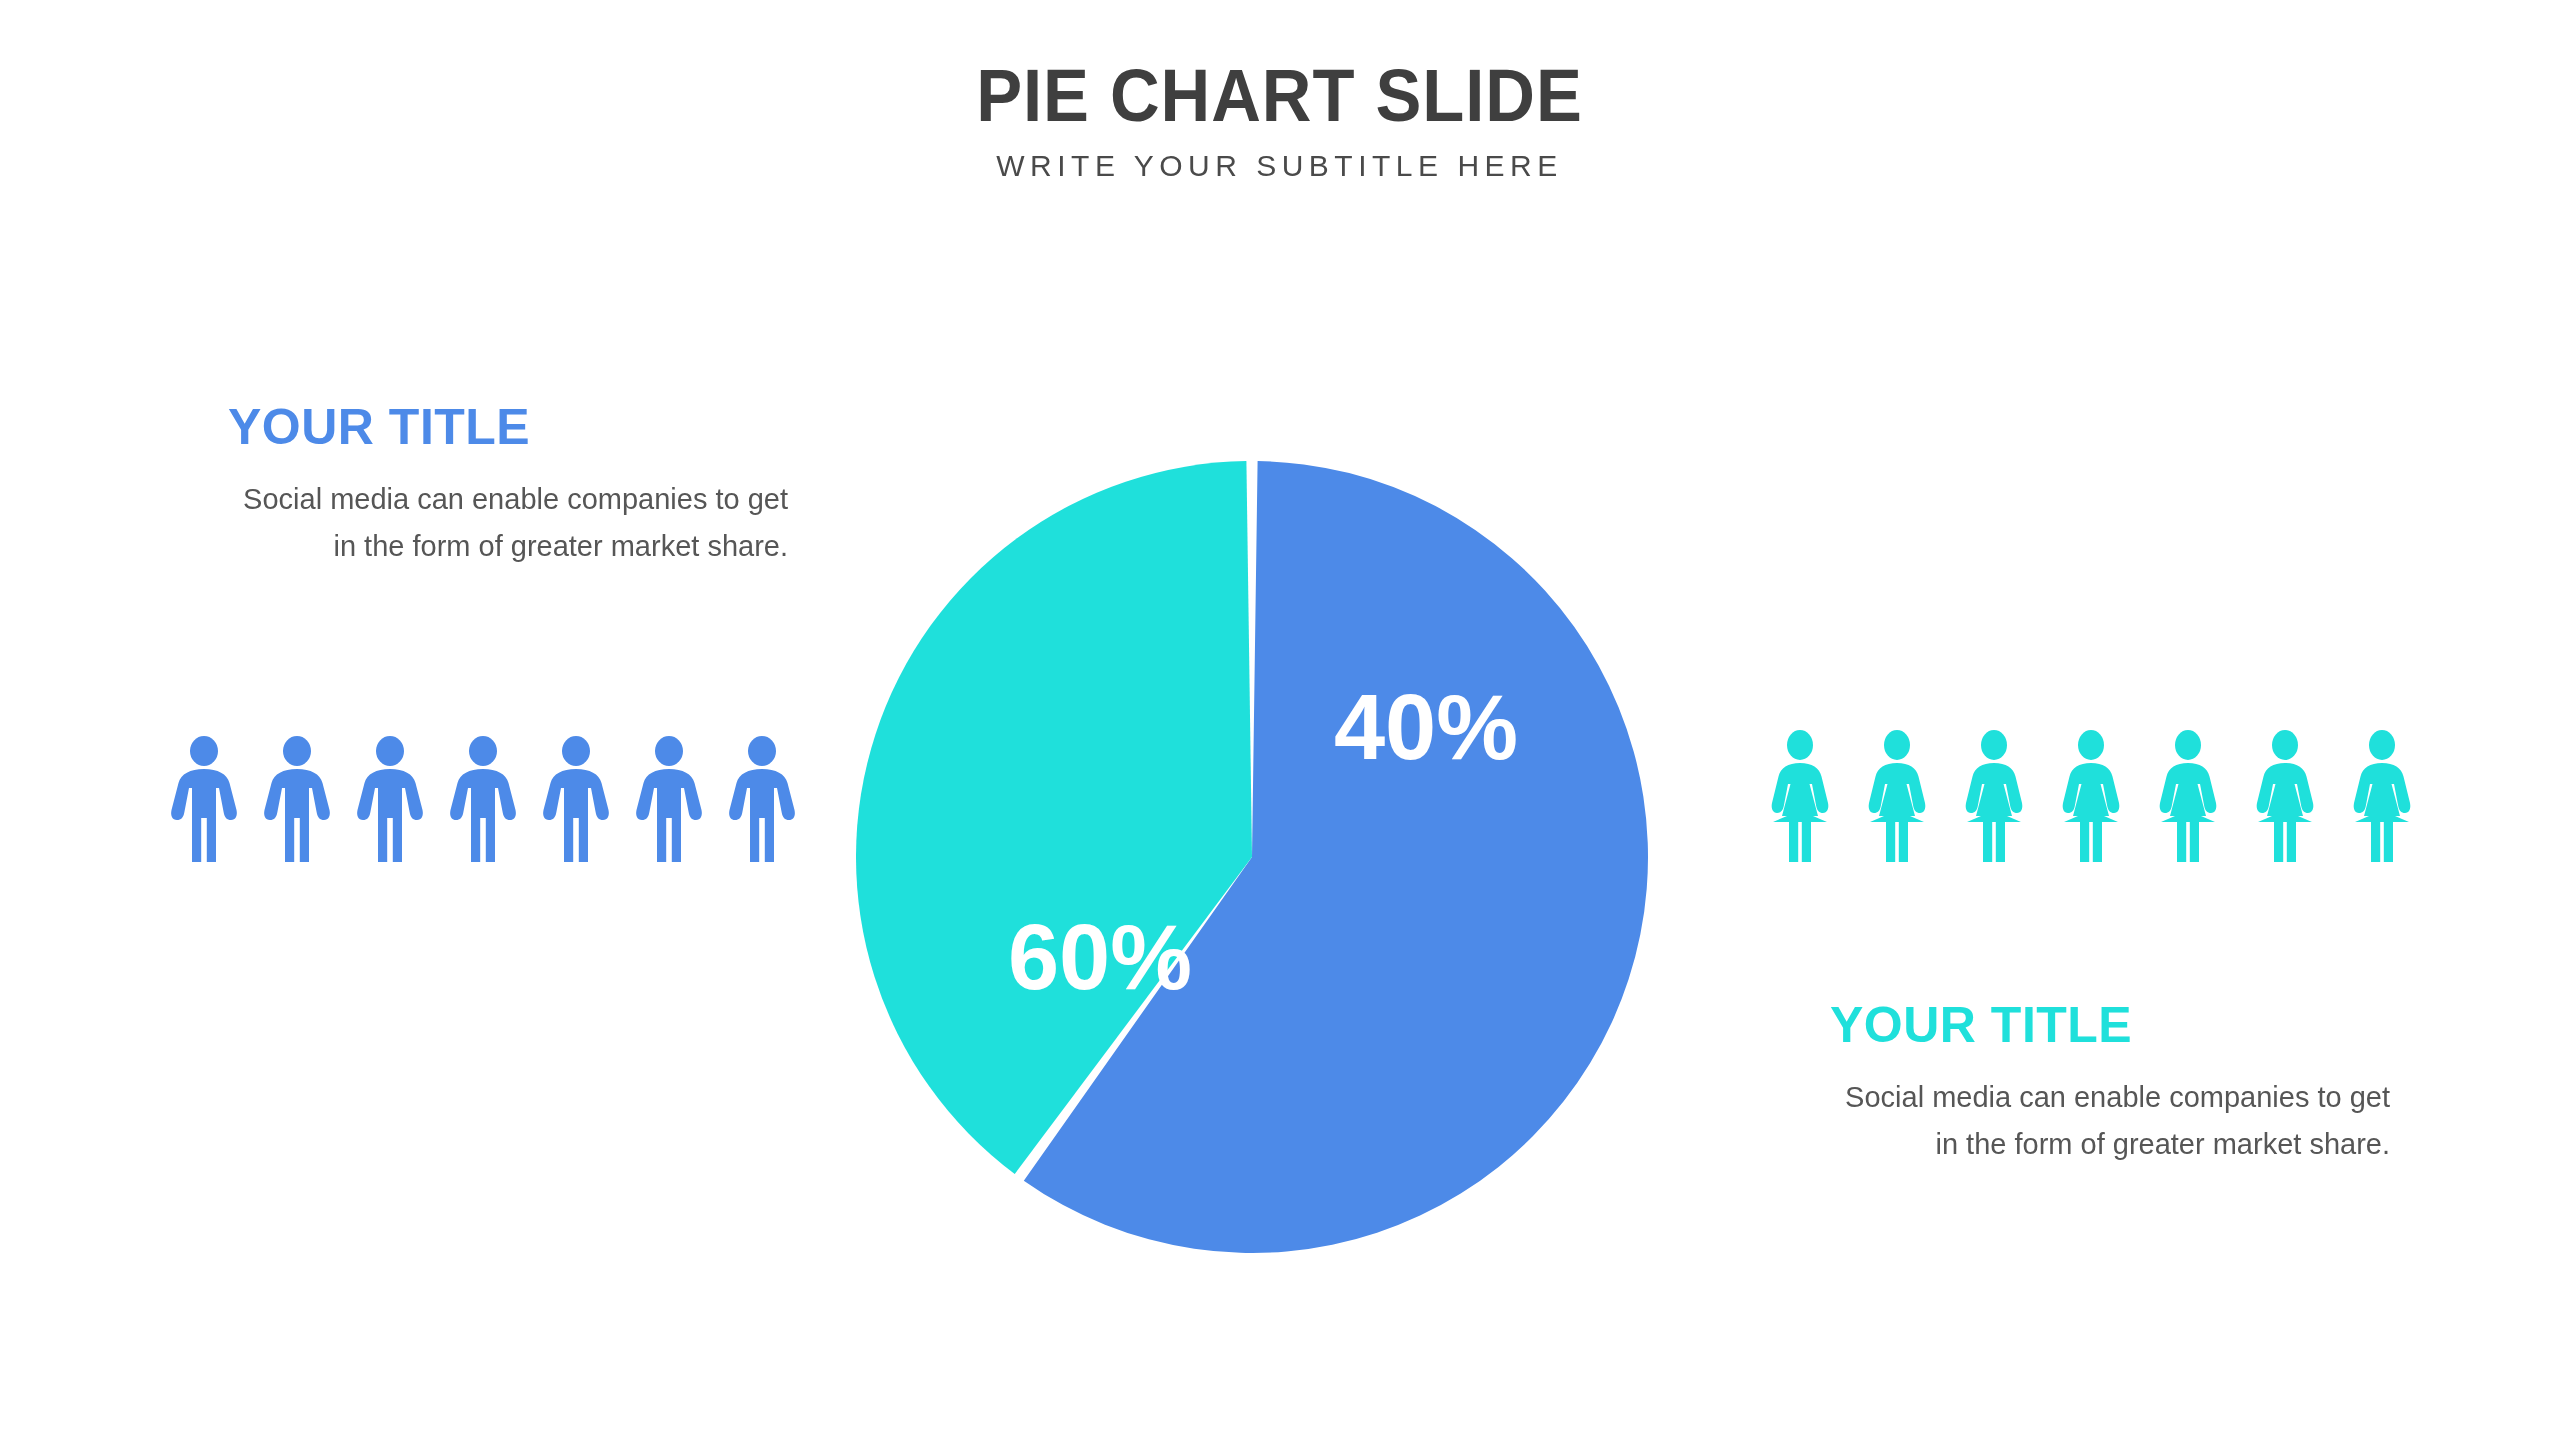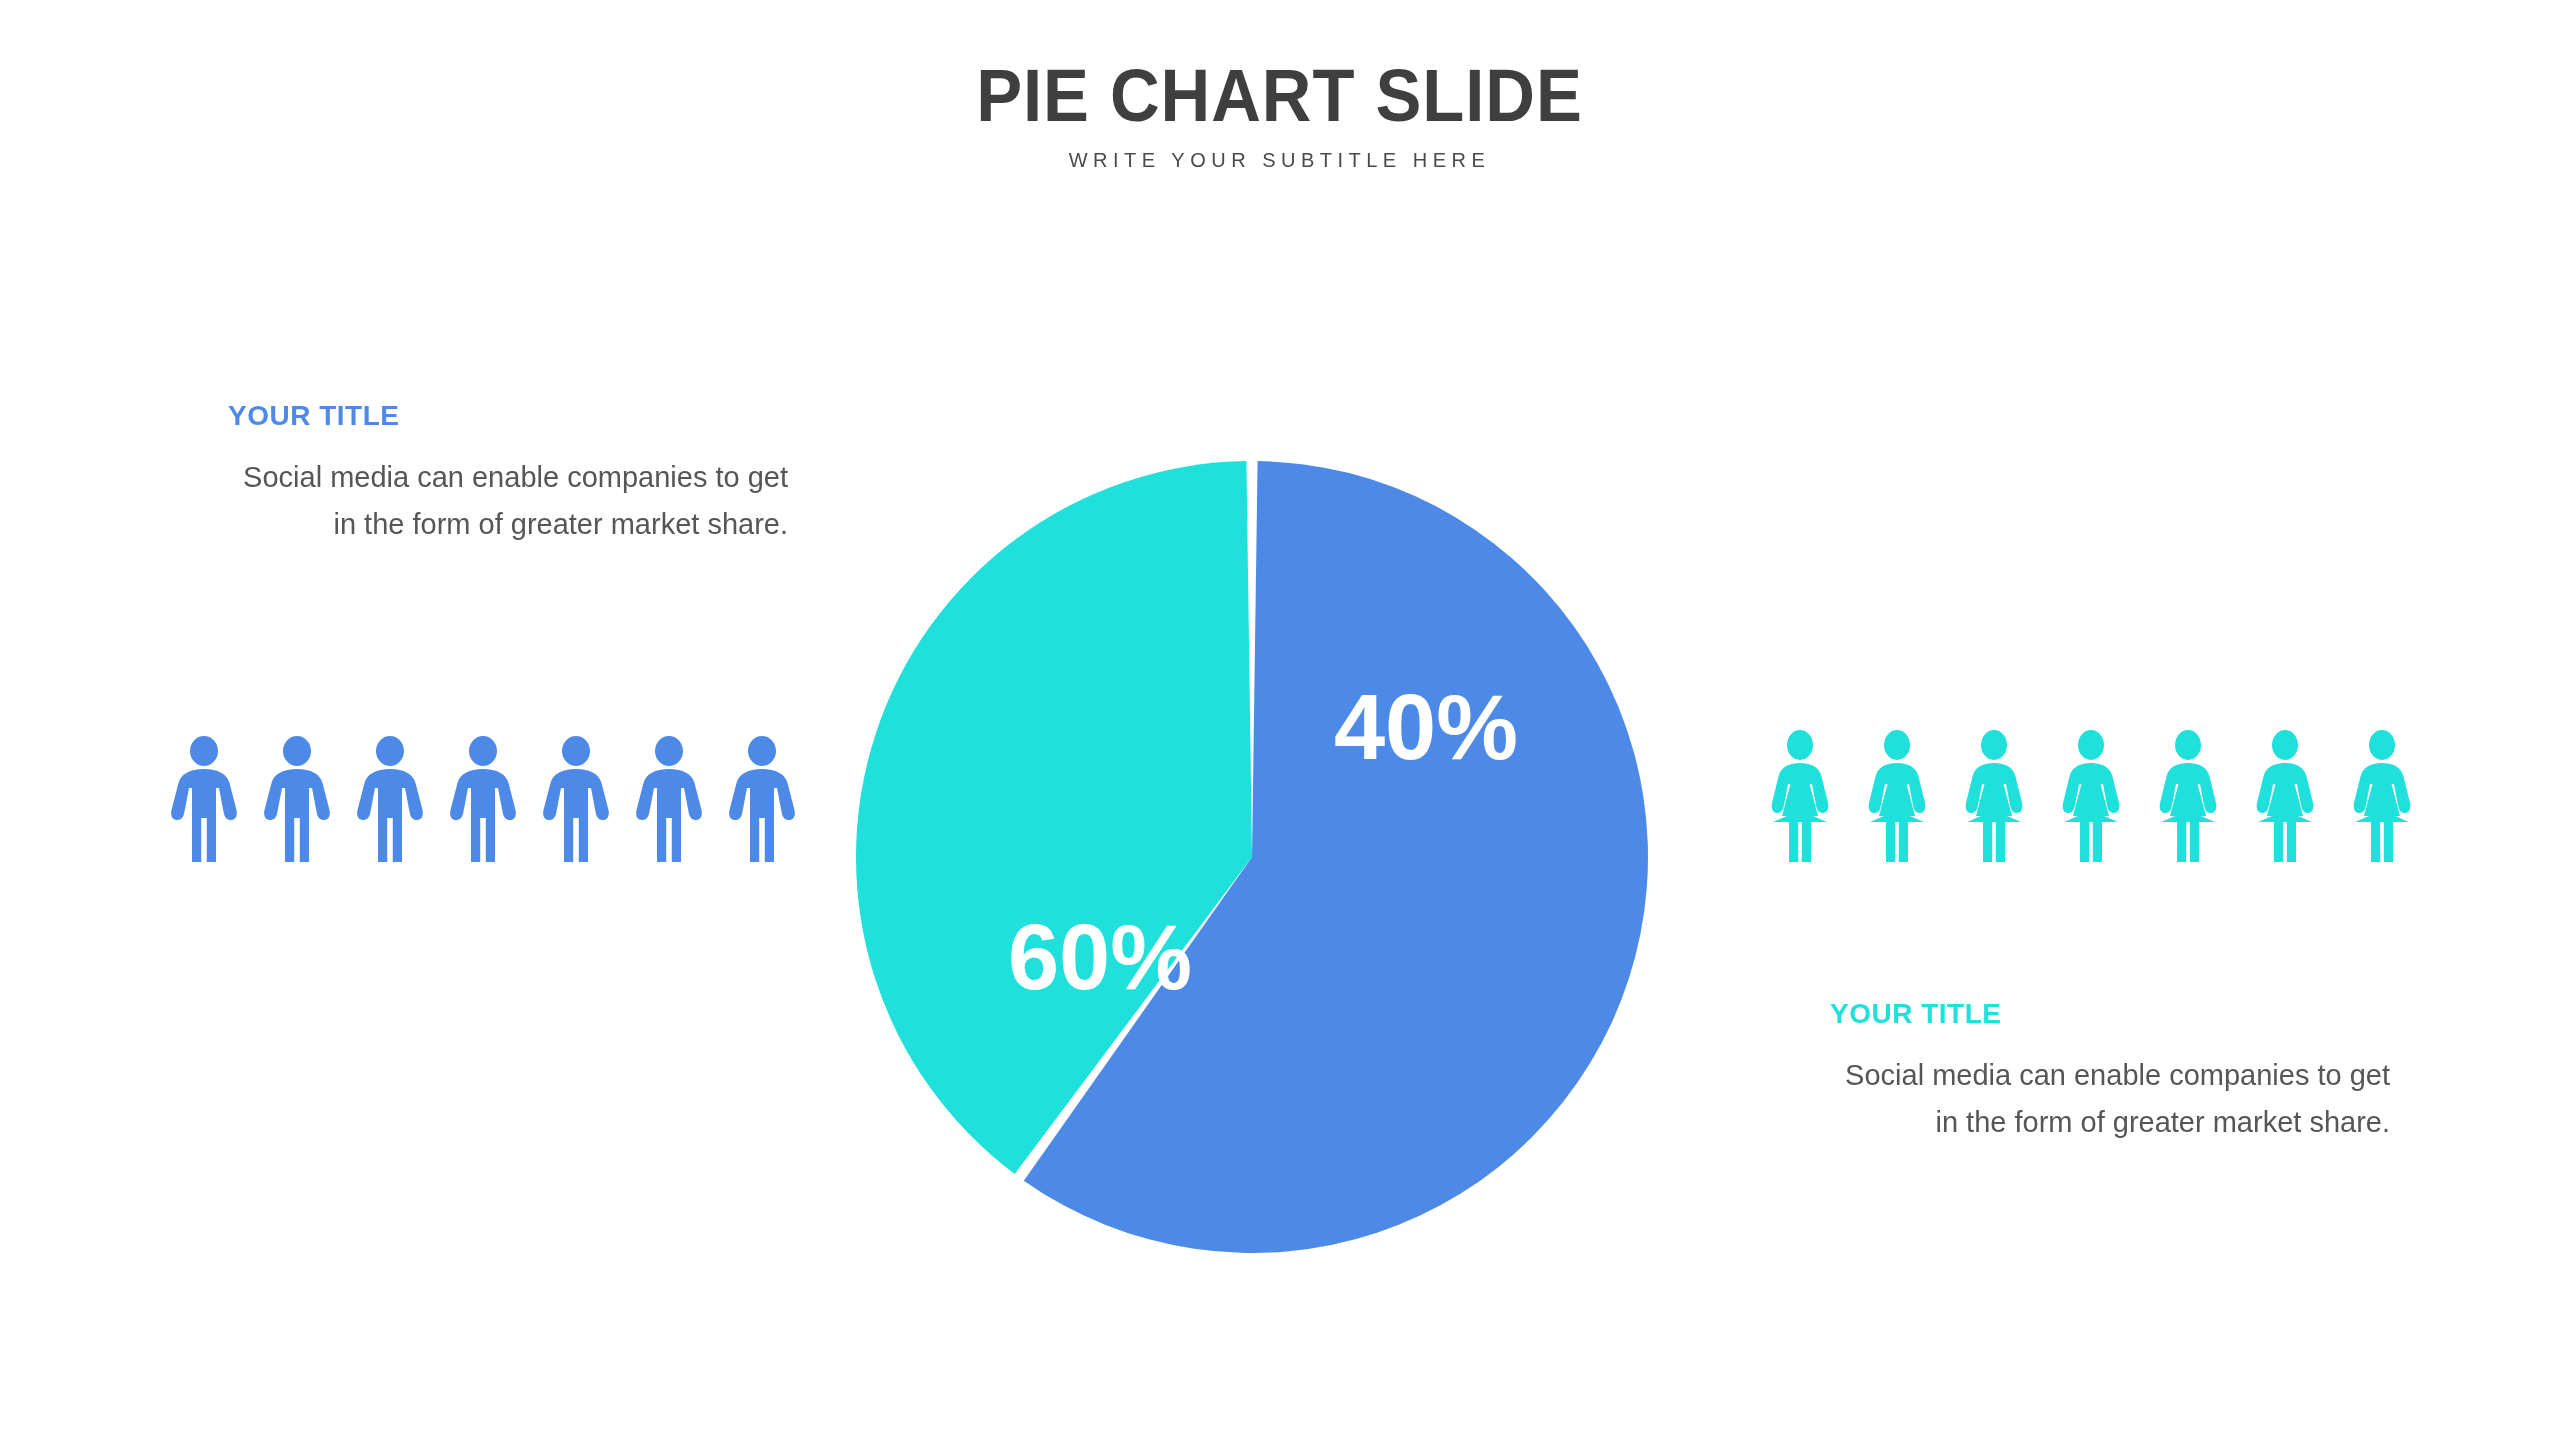--- a/index.html
+++ b/index.html
@@ -29,34 +29,34 @@
     font-size: 74px;
     font-weight: bold;
     color: #3f3f3f;
     letter-spacing: 1px;
     line-height: 1.02;
     margin: 0;
     transform: scaleX(0.93);
   }
   #slide-subtitle {
     font-family: "Liberation Sans", sans-serif;
-    font-size: 20px;
+    font-size: 30px;
     font-weight: normal;
     color: #4a4a4a;
     letter-spacing: 5.5px;
     margin: 16px 0 0 0;
   }
 
   
   .text-block {
     position: absolute;
     width: 560px;
   }
   .block-title {
-    font-size: 28px;
+    font-size: 50px;
     font-weight: bold;
     letter-spacing: 0.5px;
     margin: 0 0 24px 0;
     line-height: 1;
   }
   .block-body {
     font-size: 29px;
     line-height: 1.62;
     color: #565656;
     margin: 0;

